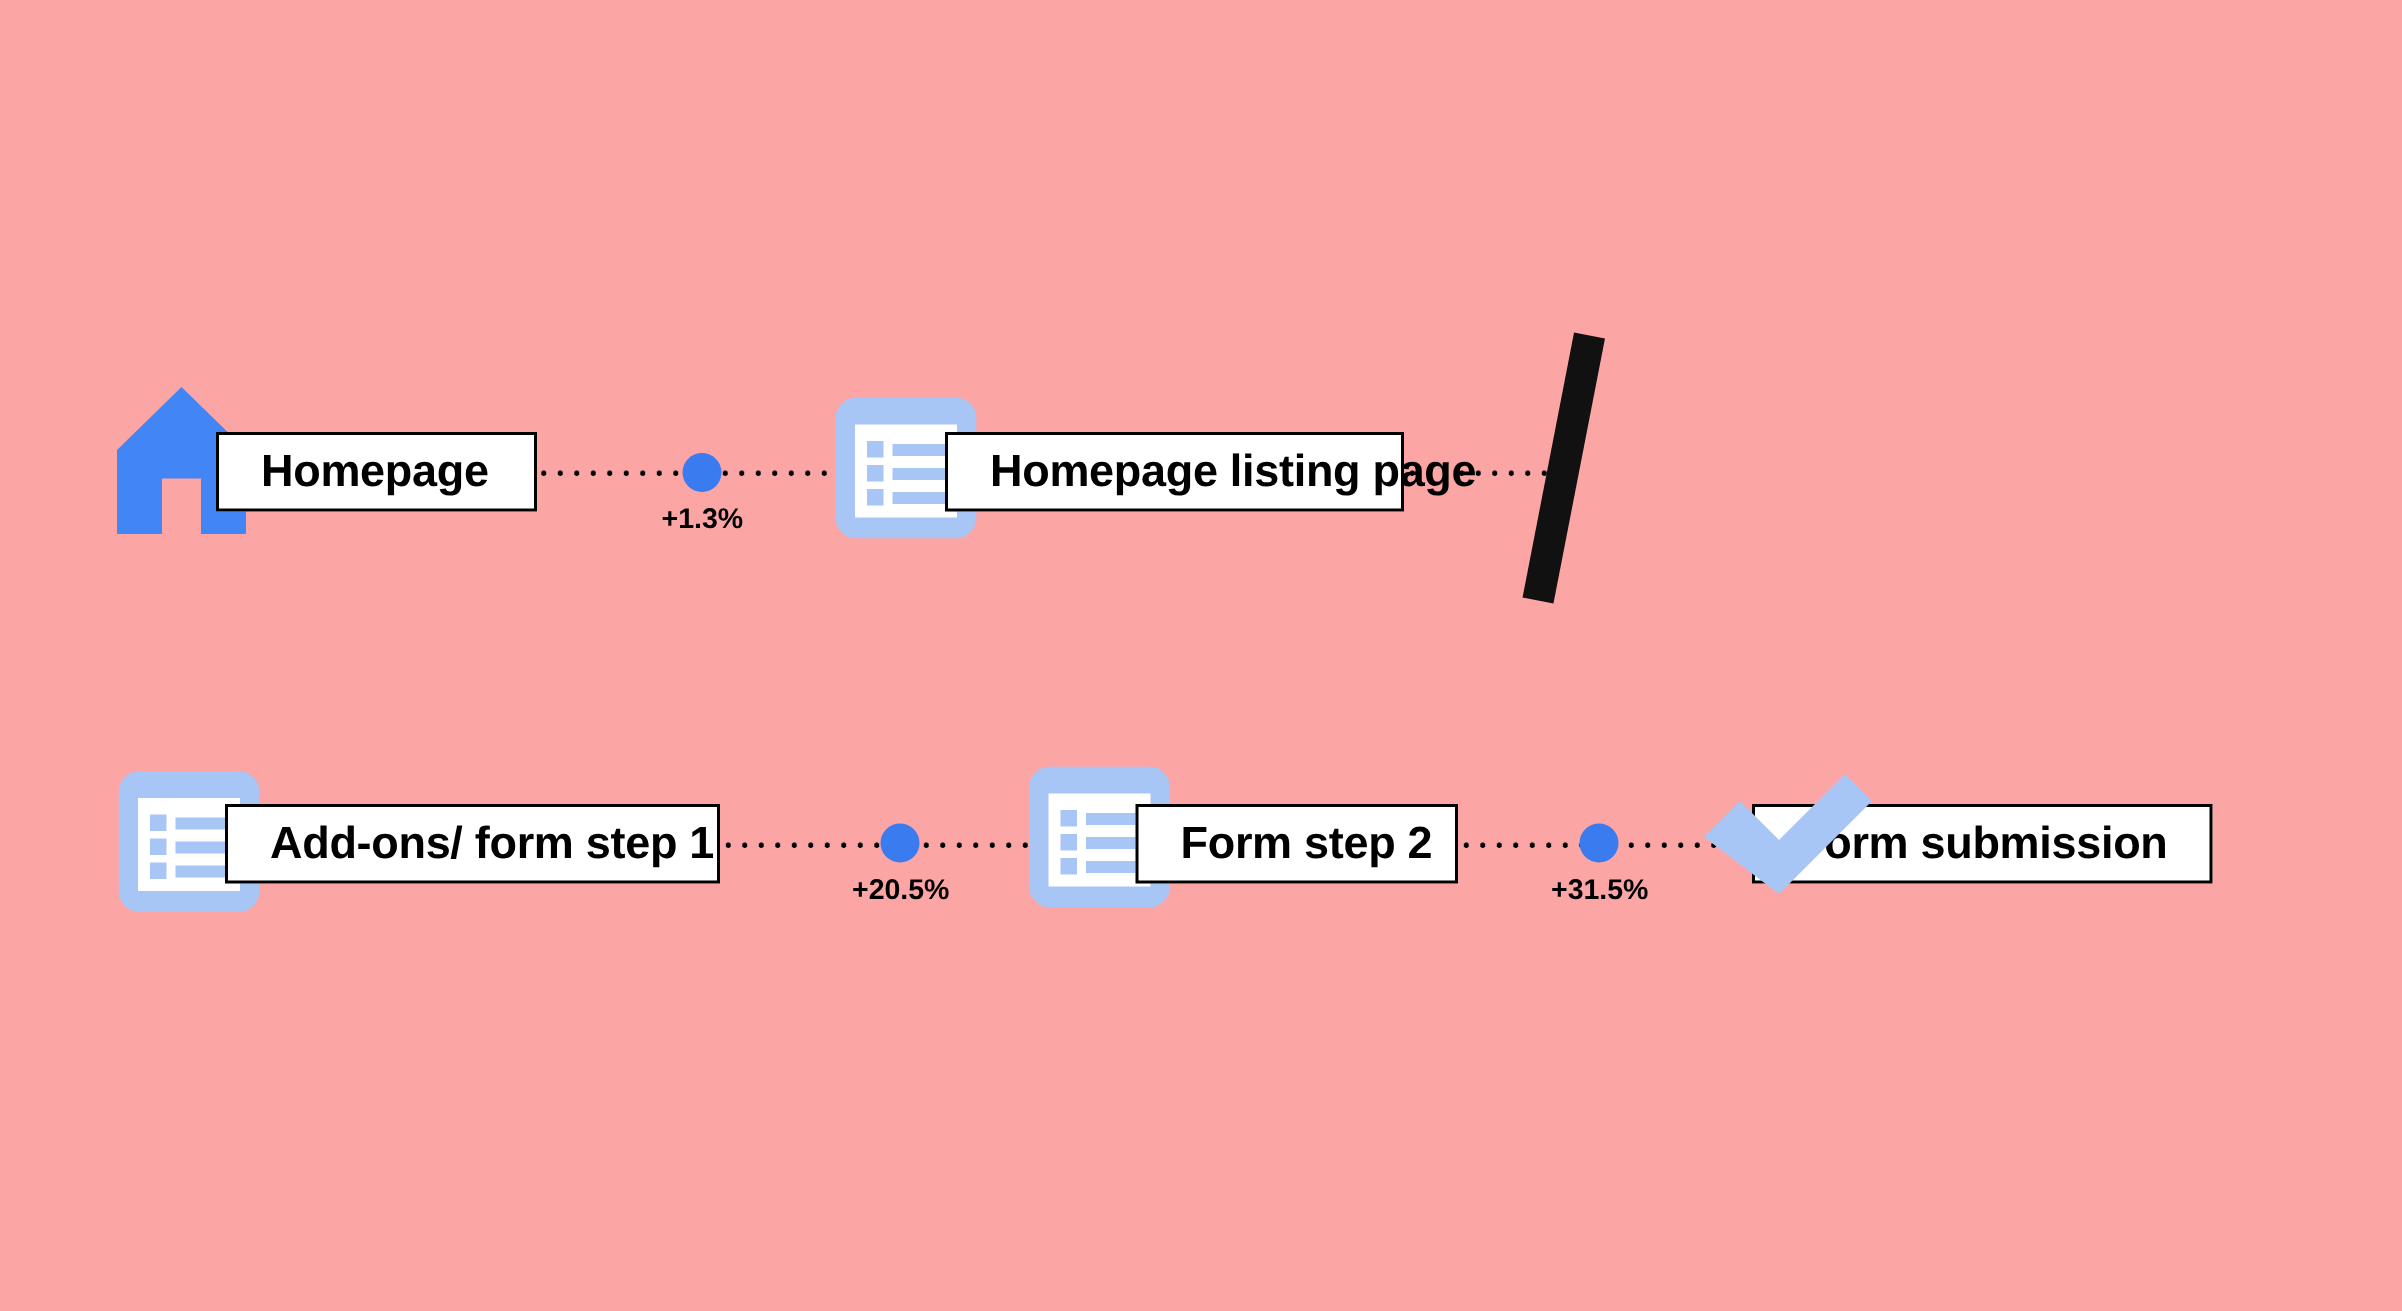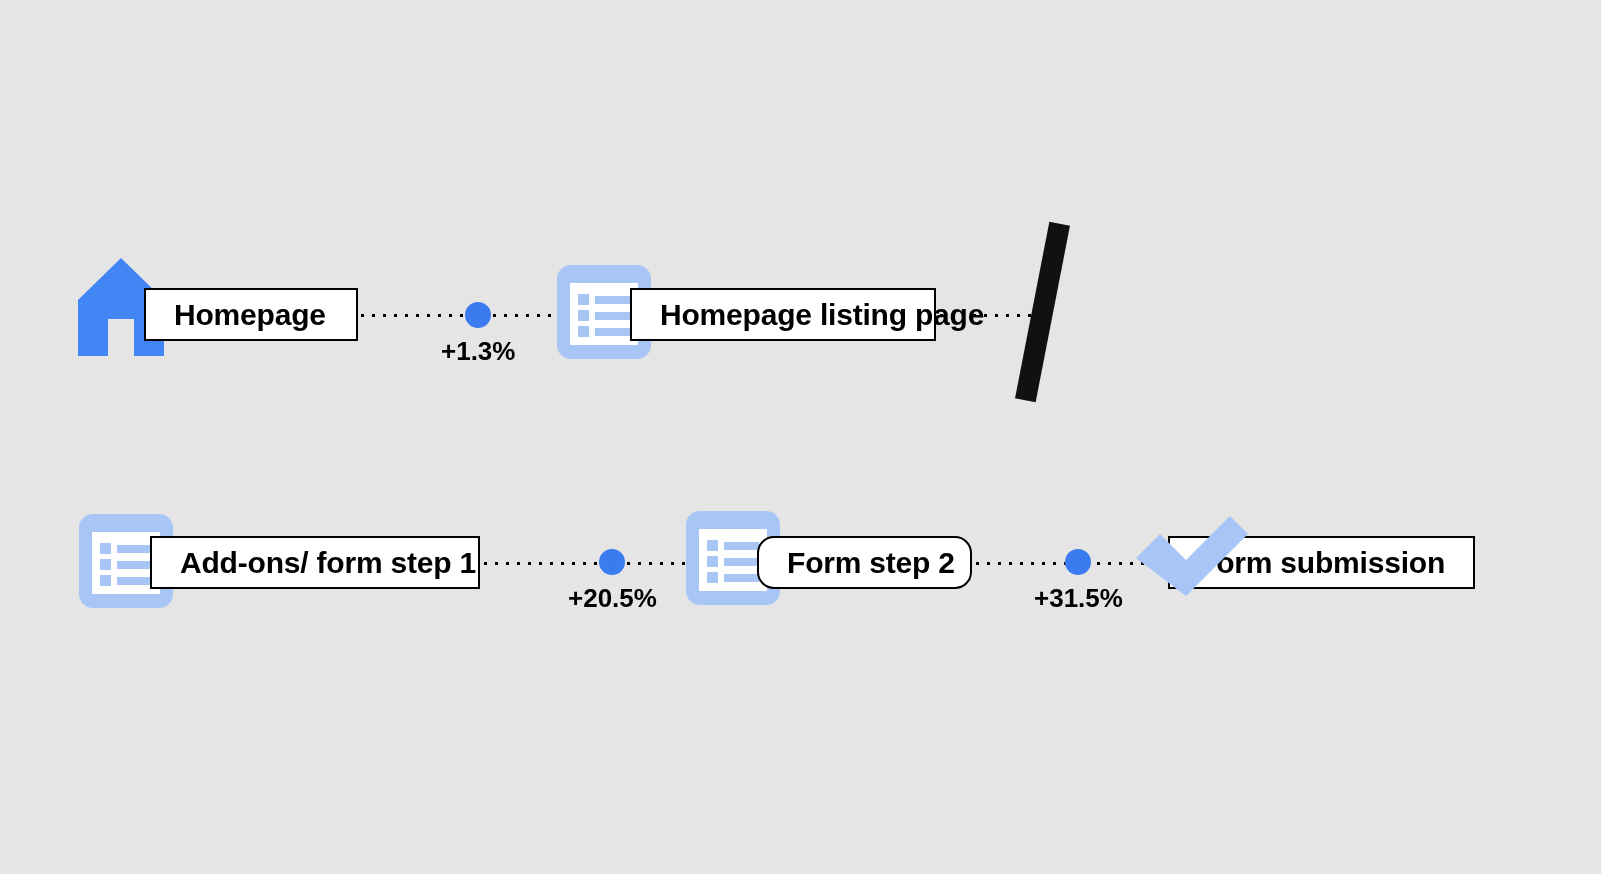--- a/index.html
+++ b/index.html
@@ -8,21 +8,21 @@
     padding: 0;
     background: #ffffff;
   }
   body {
     font-family: "Liberation Sans", sans-serif;
   }
   .canvas {
     position: relative;
     width: 1601px;
     height: 874px;
-    background: #e5e5e5;
+    background: #fca5a5;
     overflow: hidden;
   }
 
   
   .dotline {
     position: absolute;
     height: 5px;
     background-image: radial-gradient(circle, #000 1.6px, rgba(0,0,0,0) 1.9px);
     background-size: 11px 5px;
     background-repeat: repeat-x;
@@ -68,21 +68,21 @@
   .metric .dot {
     width: 26px;
     height: 26px;
     border-radius: 50%;
     background: #3B7BF0;
   }
   .metric .metric-label {
     margin-top: 8px;
     font-family: "Liberation Sans", sans-serif;
     font-weight: bold;
-    font-size: 26px;
+    font-size: 19px;
     color: #000000;
     white-space: nowrap;
   }
 
   
   .slash {
     position: absolute;
     background: #111111;
     z-index: 5;
   }
@@ -165,21 +165,21 @@
       <rect x="13" y="18" width="68" height="62" fill="#ffffff"></rect>
       <rect x="21" y="29" width="11" height="11" fill="#A8C6F5"></rect>
       <rect x="38" y="31" width="35" height="8" fill="#A8C6F5"></rect>
       <rect x="21" y="45" width="11" height="11" fill="#A8C6F5"></rect>
       <rect x="38" y="47" width="35" height="8" fill="#A8C6F5"></rect>
       <rect x="21" y="61" width="11" height="11" fill="#A8C6F5"></rect>
       <rect x="38" y="63" width="35" height="8" fill="#A8C6F5"></rect>
     </svg>
   </div>
 
-  <div class="node-box" style="left:757px; top:536px; width:215px; height:53px;border-radius:17px;">
+  <div class="node-box" style="left:757px; top:536px; width:215px; height:53px;">
     <span class="node-label">Form step 2</span>
   </div>
 
   <div class="metric" style="left:1034px; top:549px;">
     <span class="dot"></span>
     <span class="metric-label">+31.5%</span>
   </div>
 
   <div class="node-box" style="left:1168px; top:536px; width:307px; height:53px;">
     <span class="node-label">Form submission</span>

